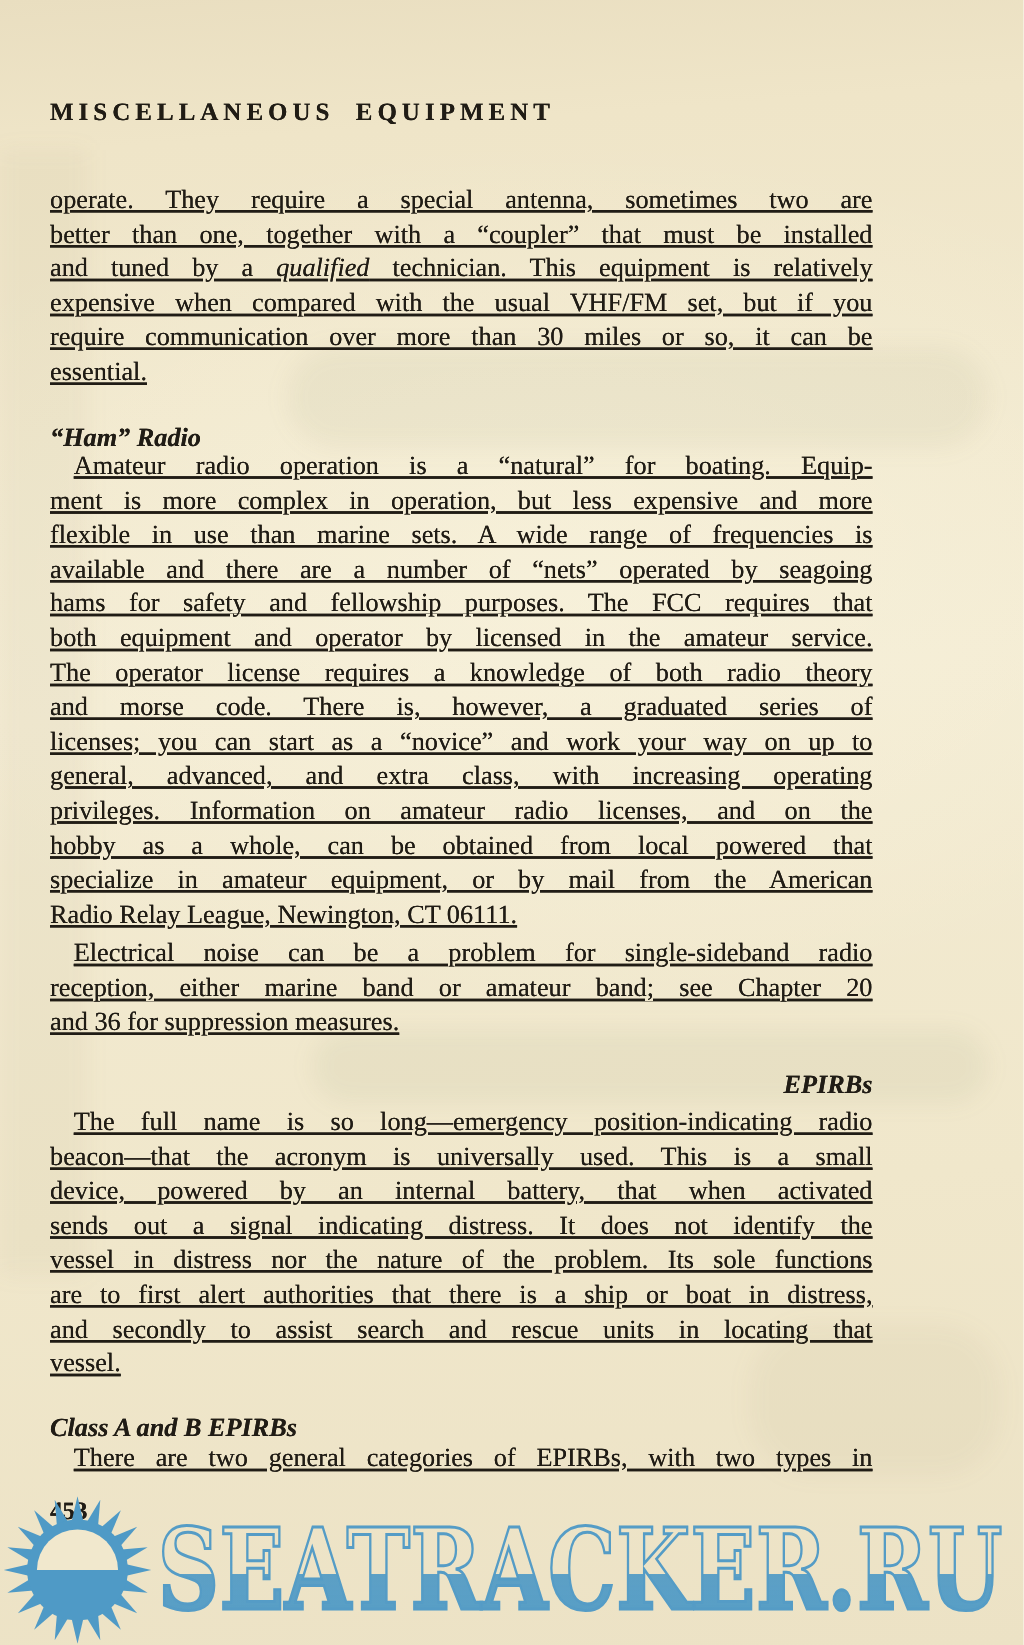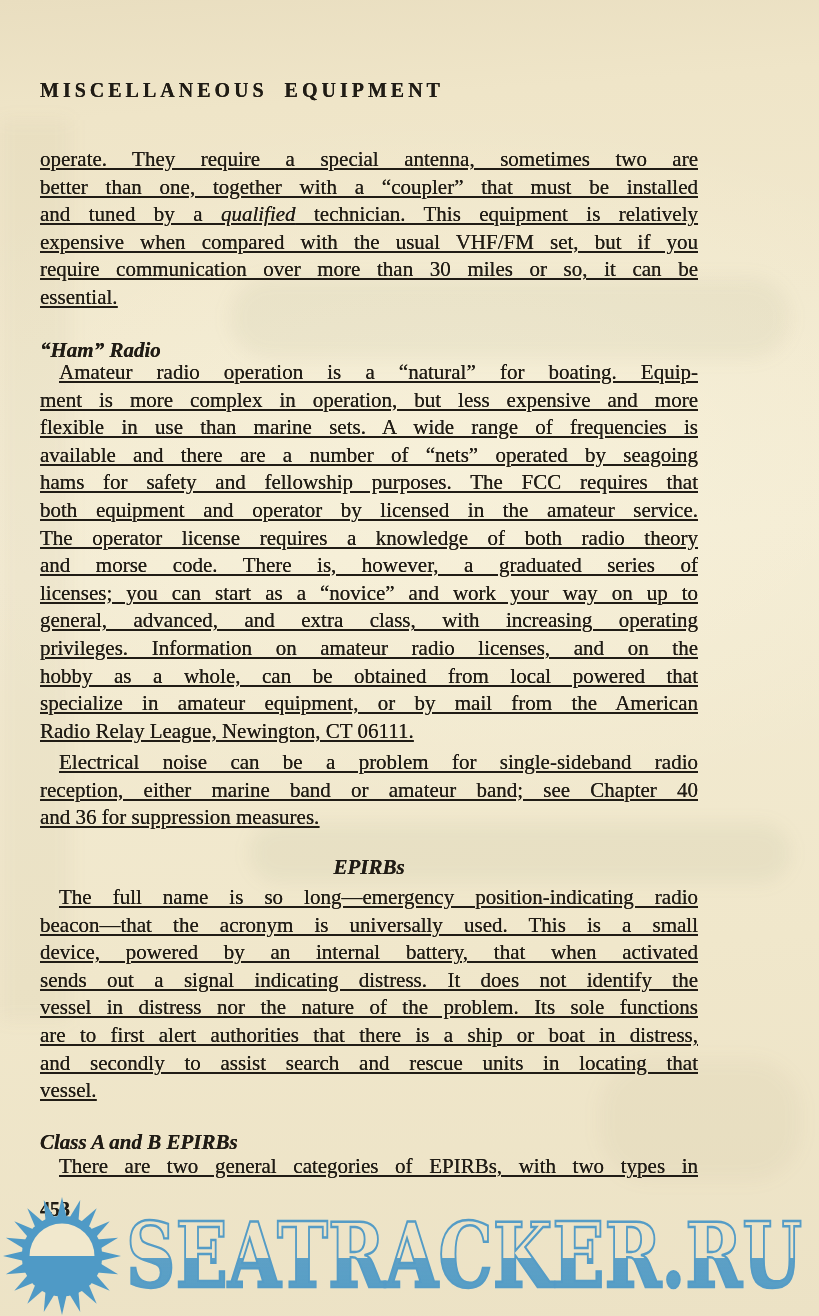--- a/index.html
+++ b/index.html
@@ -34,21 +34,21 @@
   }
   .para .line { text-align: justify; text-decoration: underline; }
   .para .line.j { text-align-last: justify; }
   .para.indent .line:first-child { text-indent: 19px; }
   .subhead {
     position:absolute; left:40px; width:658px; margin:0;
     font-size:21px; line-height:27.6px; font-weight:bold;
     text-shadow: 0 0 0.5px currentColor;
     font-style: italic;
   }
-  .subhead.center { text-align:center; }
+  .subhead.center { text-align:right; }
   .pagenum {
     position:absolute; left:40px; top:1198px; width:658px;
     font-weight:bold; font-size:20px;
     text-shadow: 0 0 0.5px currentColor;
   }
   .sun { position:absolute; left:3px; top:1197px; }
   .wmtext {
     position:absolute; left:126px; top:1205px;
     opacity:0.96;
   }
@@ -92,21 +92,21 @@
       <div class="line j"><span>licenses; you can start as a “novice” and work your way on up to</span></div>
       <div class="line j"><span>general, advanced, and extra class, with increasing operating</span></div>
       <div class="line j"><span>privileges. Information on amateur radio licenses, and on the</span></div>
       <div class="line j"><span>hobby as a whole, can be obtained from local powered that</span></div>
       <div class="line j"><span>specialize in amateur equipment, or by mail from the American</span></div>
       <div class="line"><span>Radio Relay League, Newington, CT 06111.</span></div>
     </div>
 
   <div class="para indent" style="top:749px">
       <div class="line j"><span>Electrical noise can be a problem for single-sideband radio</span></div>
-      <div class="line j"><span>reception, either marine band or amateur band; see Chapter 40</span></div>
+      <div class="line j"><span>reception, either marine band or amateur band; see Chapter 20</span></div>
       <div class="line"><span>and 36 for suppression measures.</span></div>
     </div>
 
   <h2 class="subhead center" style="top:854px">EPIRBs</h2>
 
   <div class="para indent" style="top:884px">
       <div class="line j"><span>The full name is so long—emergency position-indicating radio</span></div>
       <div class="line j"><span>beacon—that the acronym is universally used. This is a small</span></div>
       <div class="line j"><span>device, powered by an internal battery, that when activated</span></div>
       <div class="line j"><span>sends out a signal indicating distress. It does not identify the</span></div>

